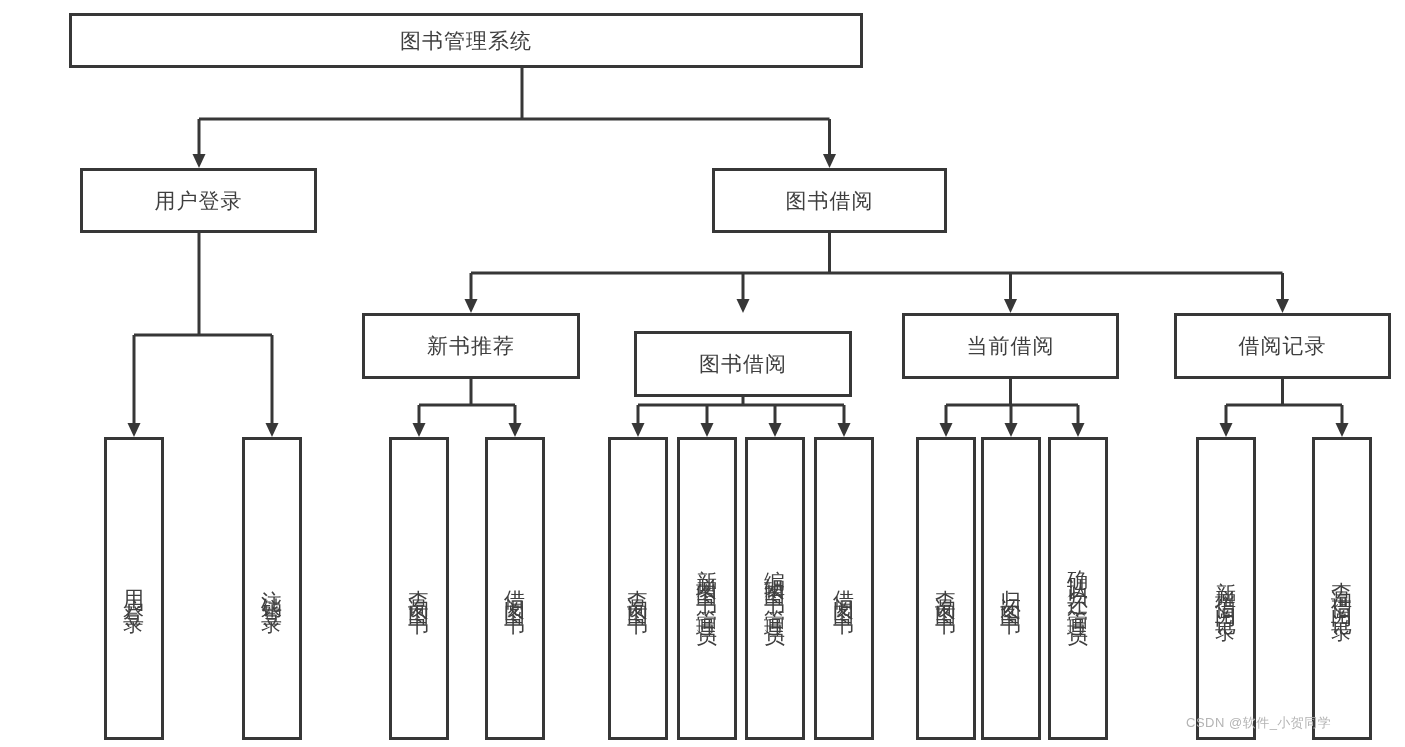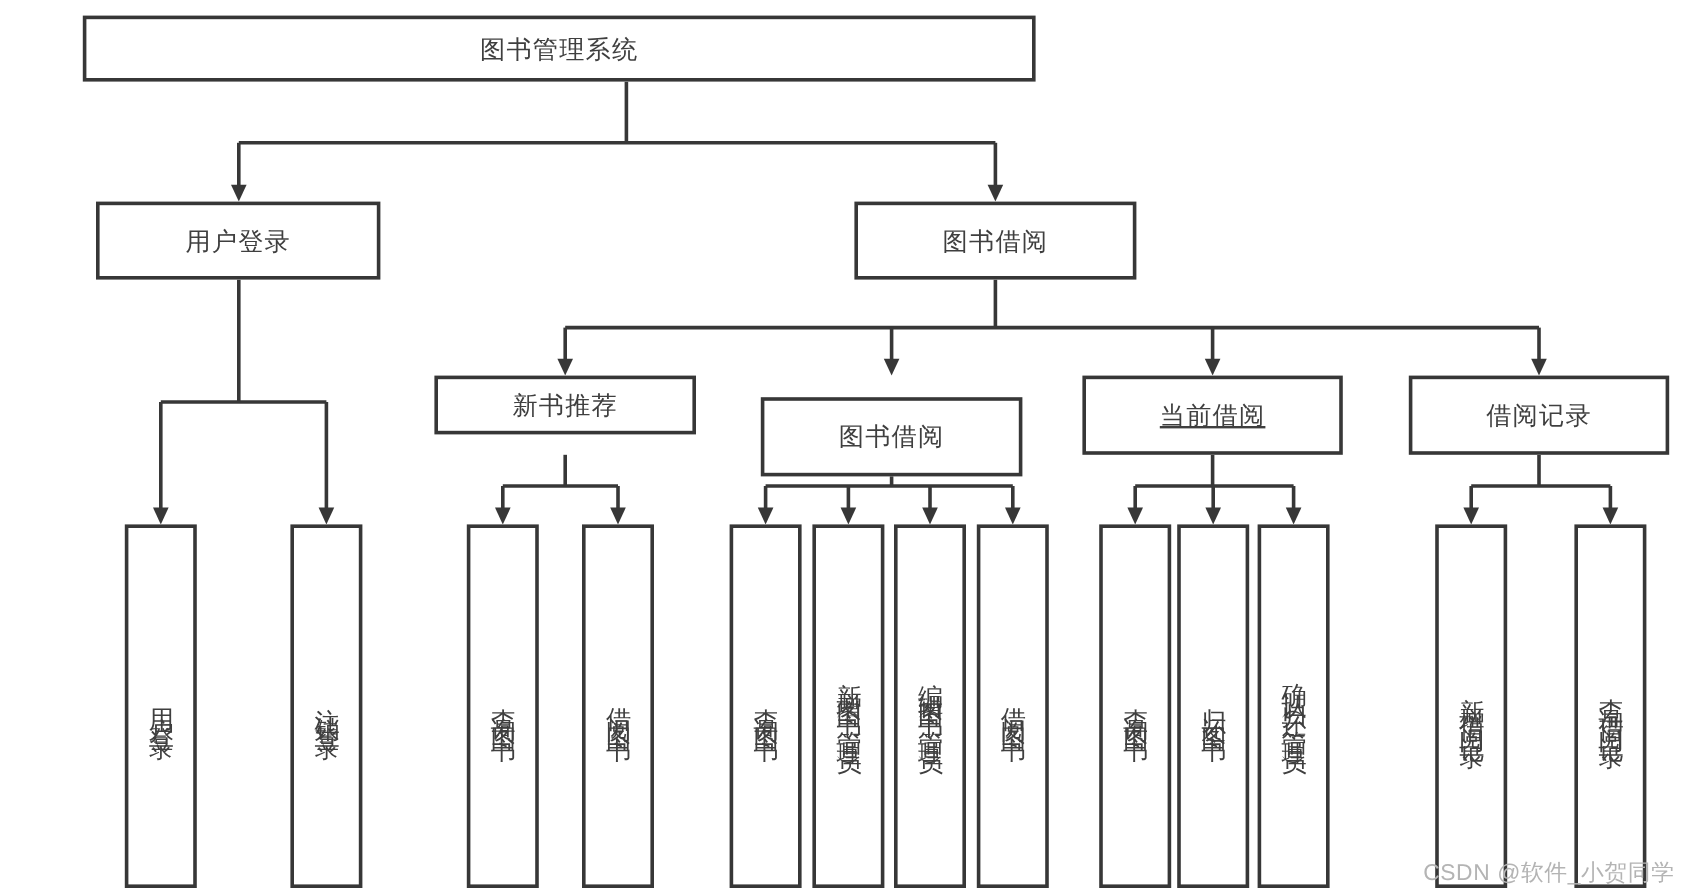--- a/index.html
+++ b/index.html
@@ -29,21 +29,21 @@
   .vbox span{
     writing-mode:vertical-rl;
     font-size:21px;
     letter-spacing:8px;
     line-height:1;
     white-space:nowrap;
   }
   .watermark{
     position:absolute;
     left:1186px;top:714px;
-    font-size:19px;
+    font-size:13px;
     color:var(--wm);
     letter-spacing:0.5px;
     white-space:nowrap;
     z-index:6;
   }
 </style>
 </head>
 <body>
 
 <div class="canvas">
@@ -107,27 +107,27 @@
     <span>图书管理系统</span>
   </div>
 
   <div class="node hbox" style="left:80px;top:168px;width:237px;height:65px;">
     <span>用户登录</span>
   </div>
   <div class="node hbox" style="left:712px;top:168px;width:235px;height:65px;">
     <span>图书借阅</span>
   </div>
 
-  <div class="node hbox" style="left:362px;top:313px;width:218px;height:49px;font-family:Liberation Mono, monospace;">
+  <div class="node hbox" style="left:362px;top:313px;width:218px;height:66px;font-family:Liberation Mono, monospace;">
     <span>新书推荐</span>
   </div>
   <div class="node hbox" style="left:634px;top:313px;width:218px;height:66px;margin-top:18px;">
     <span>图书借阅</span>
   </div>
-  <div class="node hbox" style="left:902px;top:313px;width:217px;height:66px;text-decoration:underline;">
+  <div class="node hbox" style="left:902px;top:313px;width:217px;height:66px;">
     <span>当前借阅</span>
   </div>
   <div class="node hbox" style="left:1174px;top:313px;width:217px;height:66px;">
     <span>借阅记录</span>
   </div>
 
   <div class="node vbox" style="left:104px;top:437px;width:60px;height:303px;">
     <span>用户登录</span>
   </div>
   <div class="node vbox" style="left:242px;top:437px;width:60px;height:303px;">

